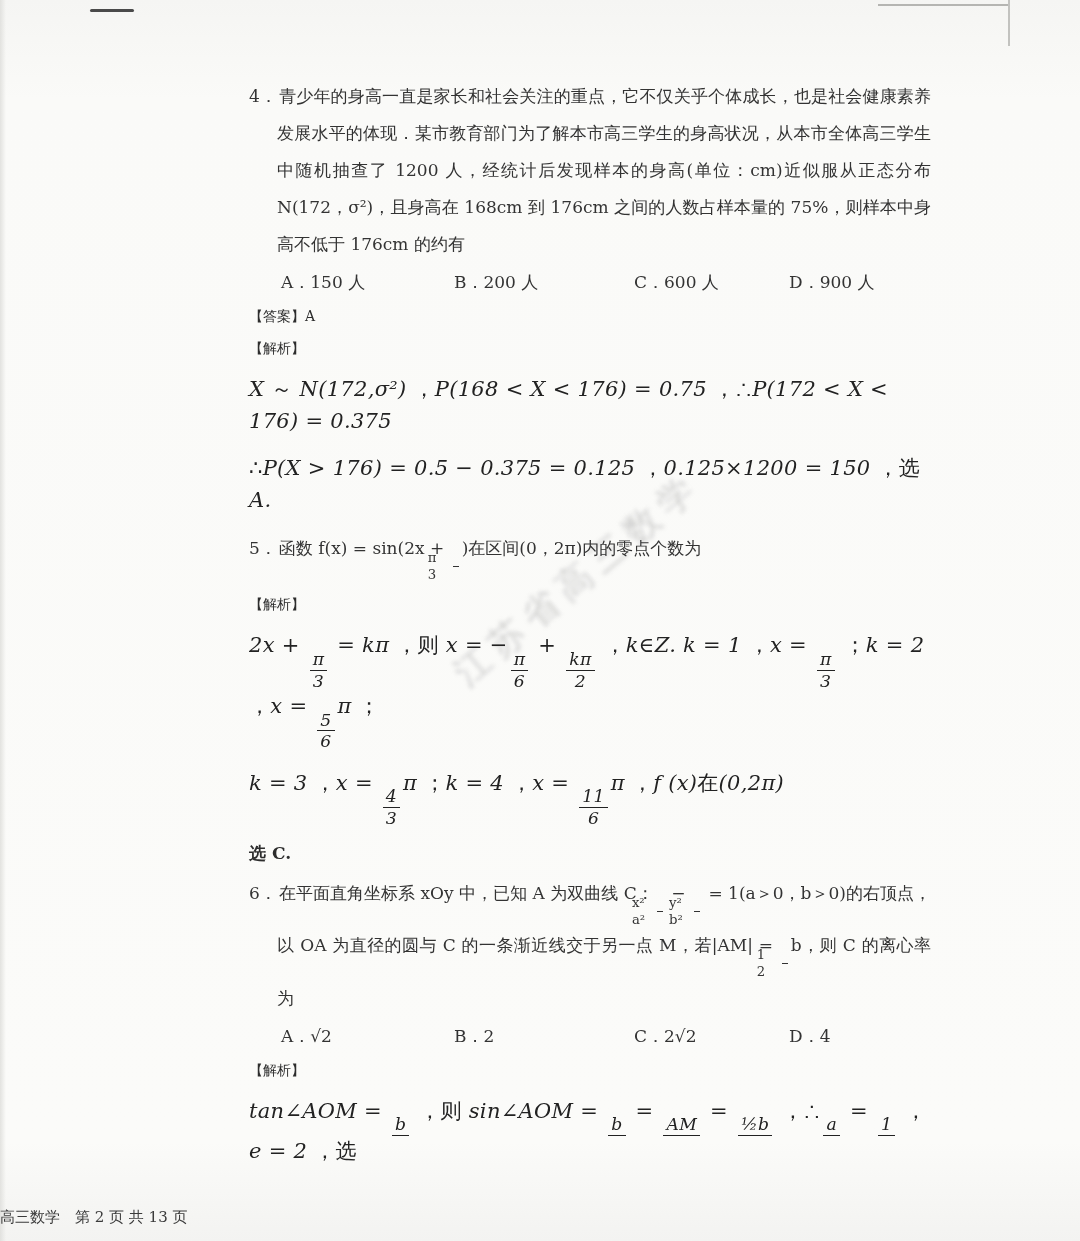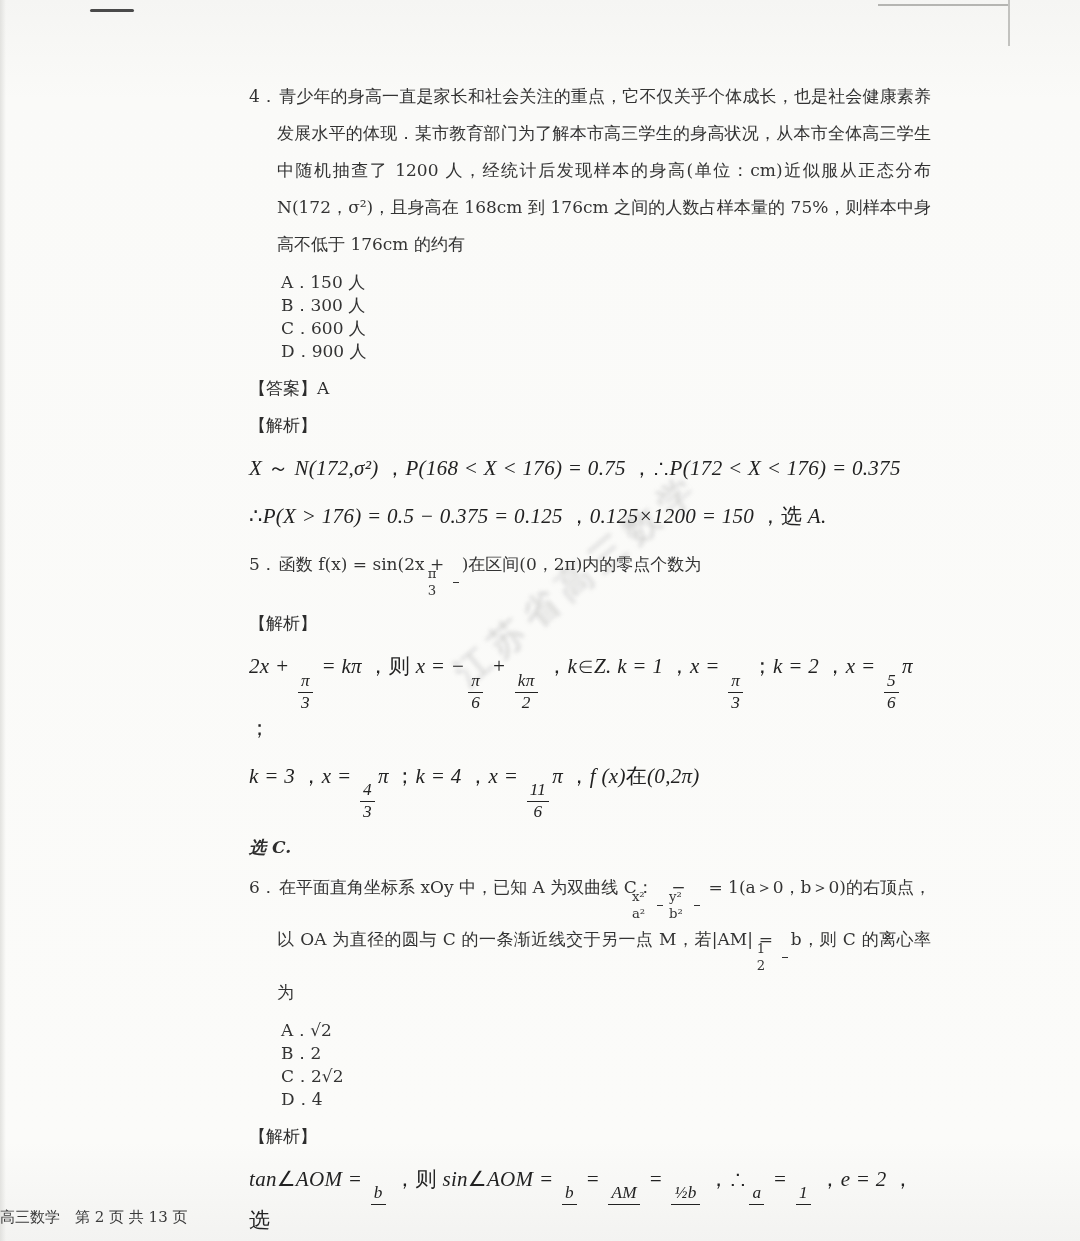--- a/index.html
+++ b/index.html
@@ -48,59 +48,56 @@
     text-indent:-28px;
     color:#333;
   }
   .qnum{padding-right:2px;}
   .options{
     display:flex;
     padding-left:32px;
     margin:8px 0 10px 0;
     font-size:17px;
     color:#333;
-    flex-direction:column;
   }
   .opt{display:inline-block;}
   .opt:nth-child(1){width:173px;}
   .opt:nth-child(2){width:180px;}
   .opt:nth-child(3){width:155px;}
   .label{
     margin:14px 0 6px 0;
-    font-size:17px;
+    font-size:14px;
     color:#2d2d2d;
   }
   .math{
     margin:16px 0 14px 0;
     font-size:21px;
     font-style:italic;
     letter-spacing:0.3px;
     color:#222;
     line-height:1.5;
-    font-family:Liberation Serif, serif;
   }
   .math .cjk,.math{font-synthesis:none;}
   .frac{
     display:inline-flex;
     flex-direction:column;
     align-items:center;
     vertical-align:-0.75em;
     font-size:0.82em;
     line-height:1.18;
     margin:0 3px;
   }
   .frac .num{border-bottom:1.4px solid currentColor;padding:0 3px;display:block;}
   .frac .den{display:block;padding:0 2px;}
   .stem .frac{font-size:0.78em;vertical-align:-0.6em;}
   .conclusion{
     margin:14px 0 10px 0;
     font-size:17px;
     font-weight:bold;
     color:#2d2d2d;
-    font-style:italic;
   }
   .footer{
     position:absolute;
     bottom:14px;left:0;width:100%;
     text-align:left;
     font-size:15px;
     color:#3a3a3a;
   }
   .q{margin-bottom:4px;}
 </style>
@@ -115,21 +112,21 @@
   <div class="scan-edge edge-e"></div>
 
   <div class="watermark">江苏省高三数学</div>
 
   <div class="content">
 
     <section class="q">
       <p class="stem"><span class="qnum">4．</span><span>青少年的身高一直是家长和社会关注的重点，它不仅关乎个体成长，也是社会健康素养发展水平的体现．某市教育部门为了解本市高三学生的身高状况，从本市全体高三学生中随机抽查了 1200 人，经统计后发现样本的身高(单位：cm)近似服从正态分布 N(172，σ²)，且身高在 168cm 到 176cm 之间的人数占样本量的 75%，则样本中身高不低于 176cm 的约有</span></p>
       <div class="options">
         <span class="opt">A．150 人</span>
-        <span class="opt">B．300 人</span>
+        <span class="opt">B．200 人</span>
         <span class="opt">C．600 人</span>
         <span class="opt">D．900 人</span>
       </div>
       <p class="label">【答案】A</p>
       <p class="label">【解析】</p>
       <p class="math">X ～ N(172,σ²) ，P(168 &lt; X &lt; 176) = 0.75 ，∴P(172 &lt; X &lt; 176) = 0.375</p>
       <p class="math">∴P(X &gt; 176) = 0.5 − 0.375 = 0.125 ，0.125×1200 = 150 ，选 A.</p>
     </section>
 
     <section class="q">

